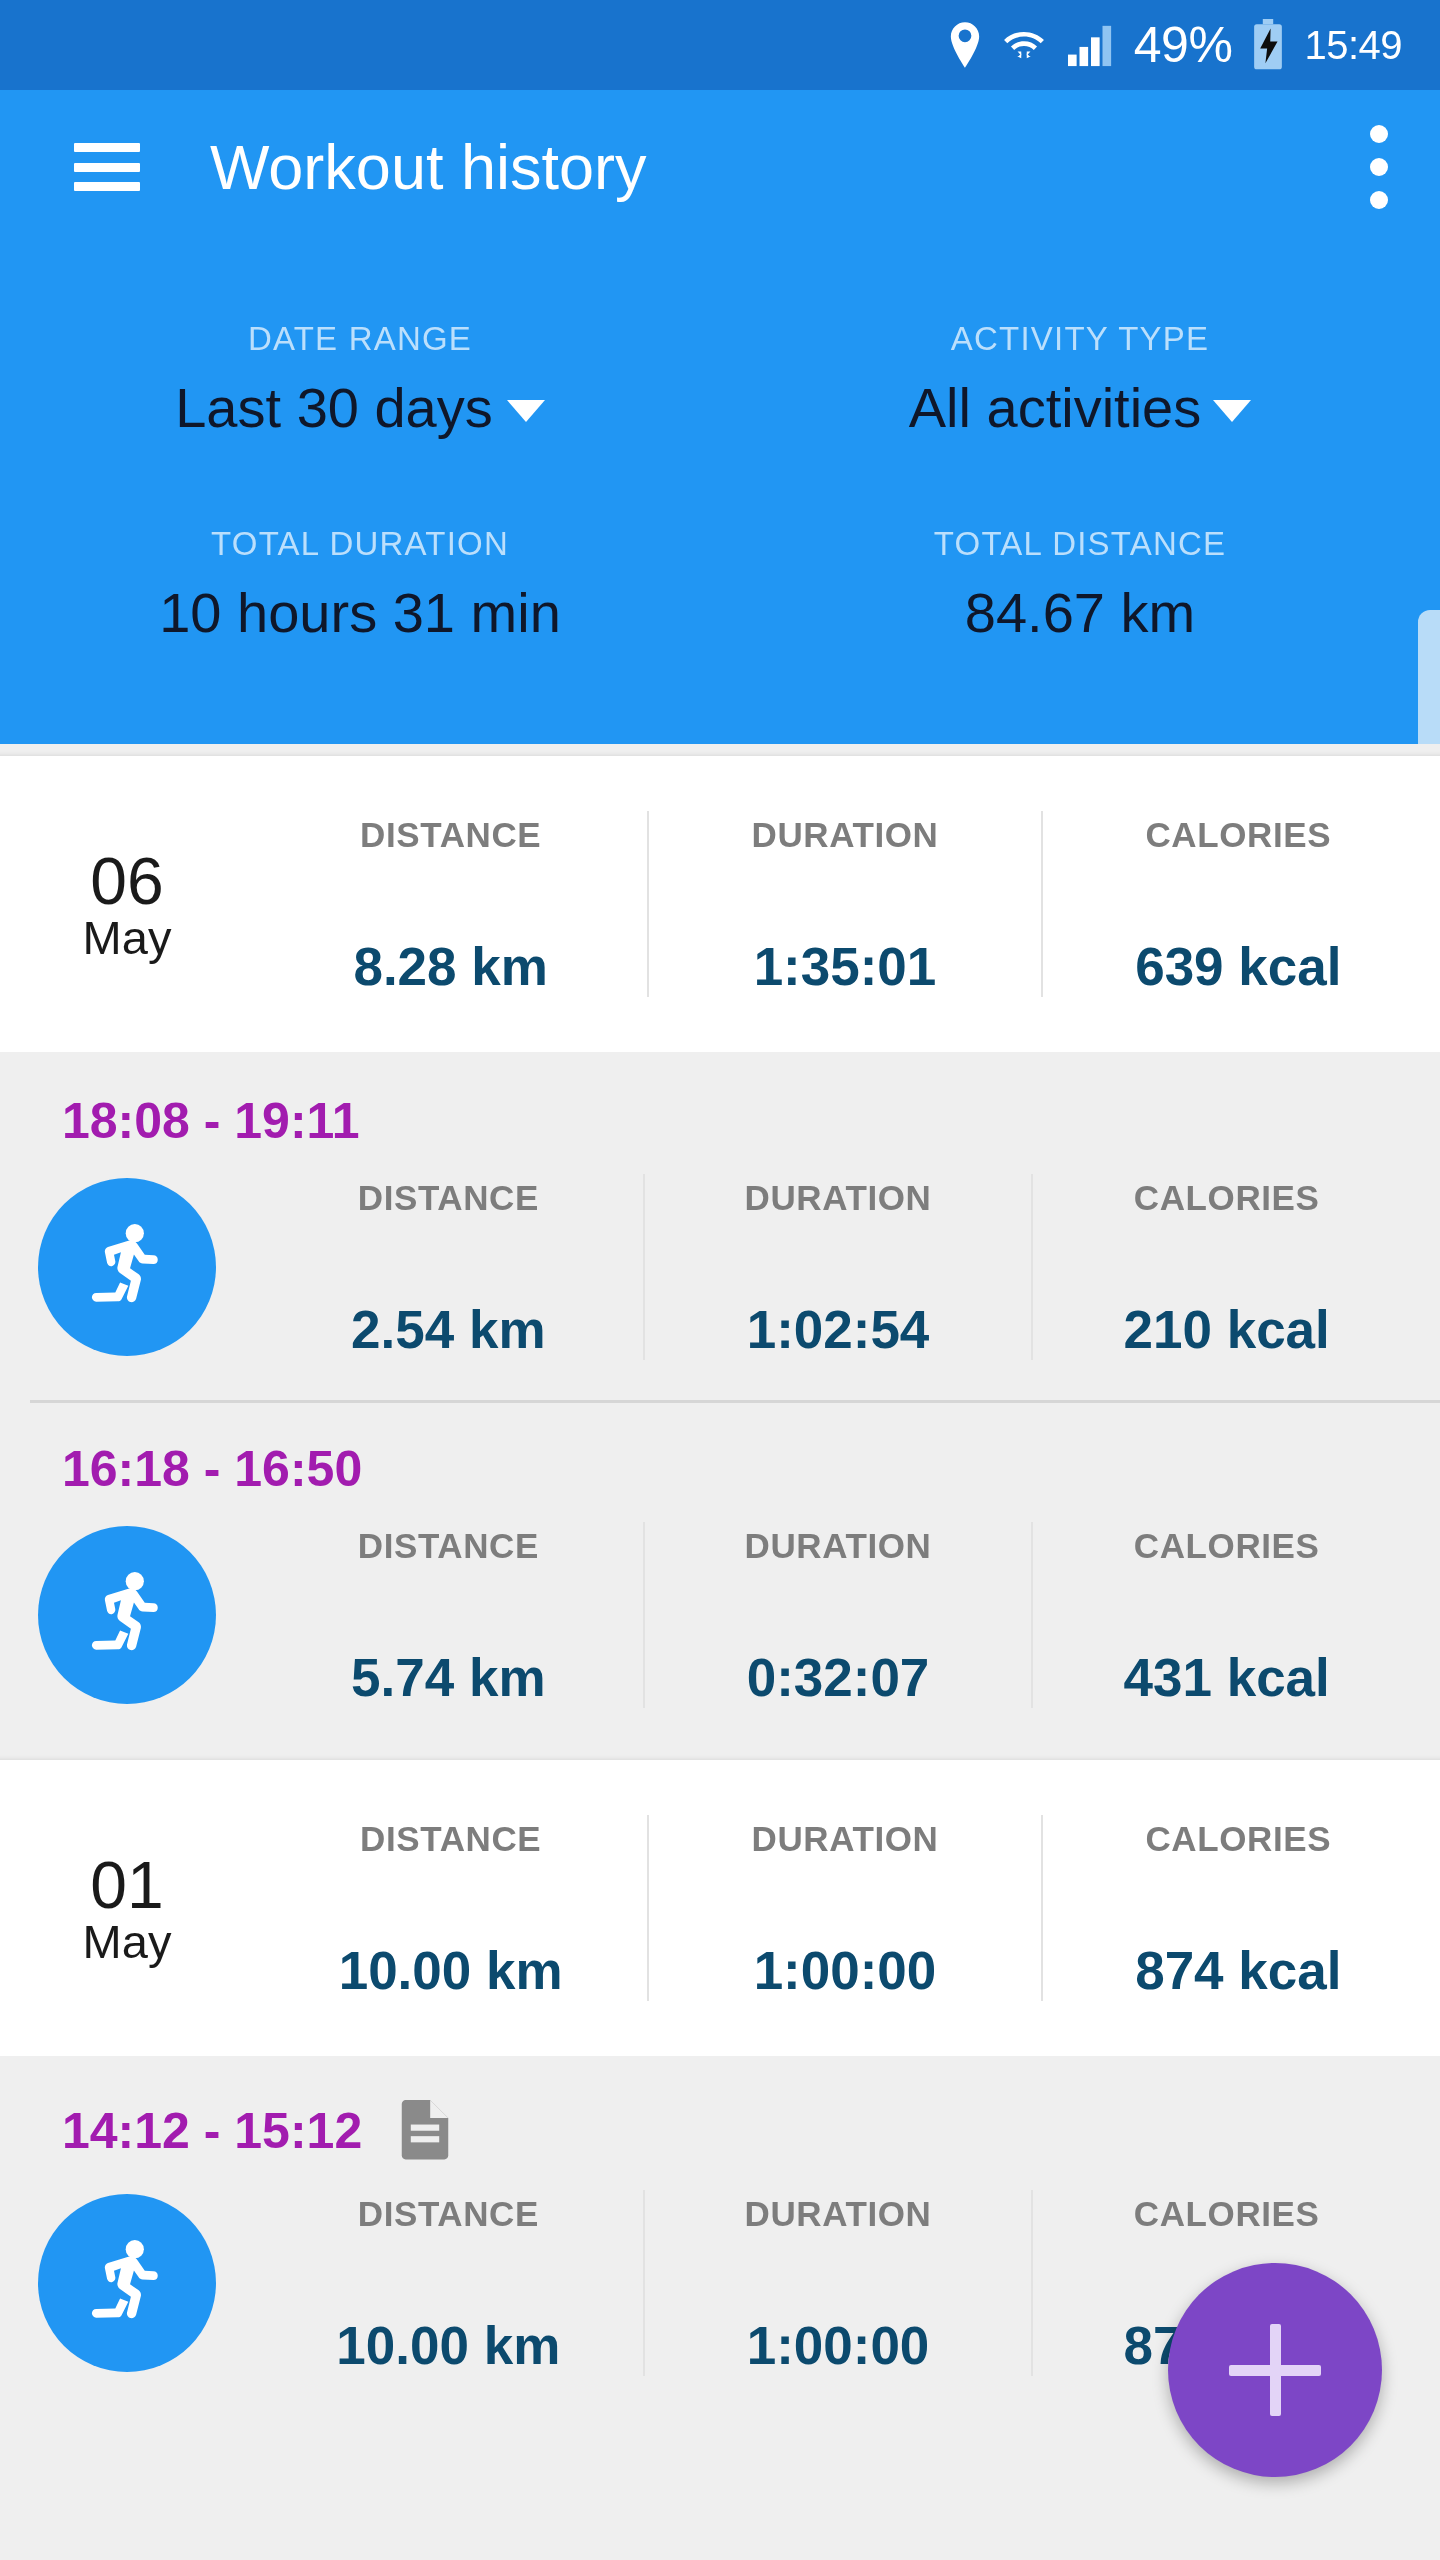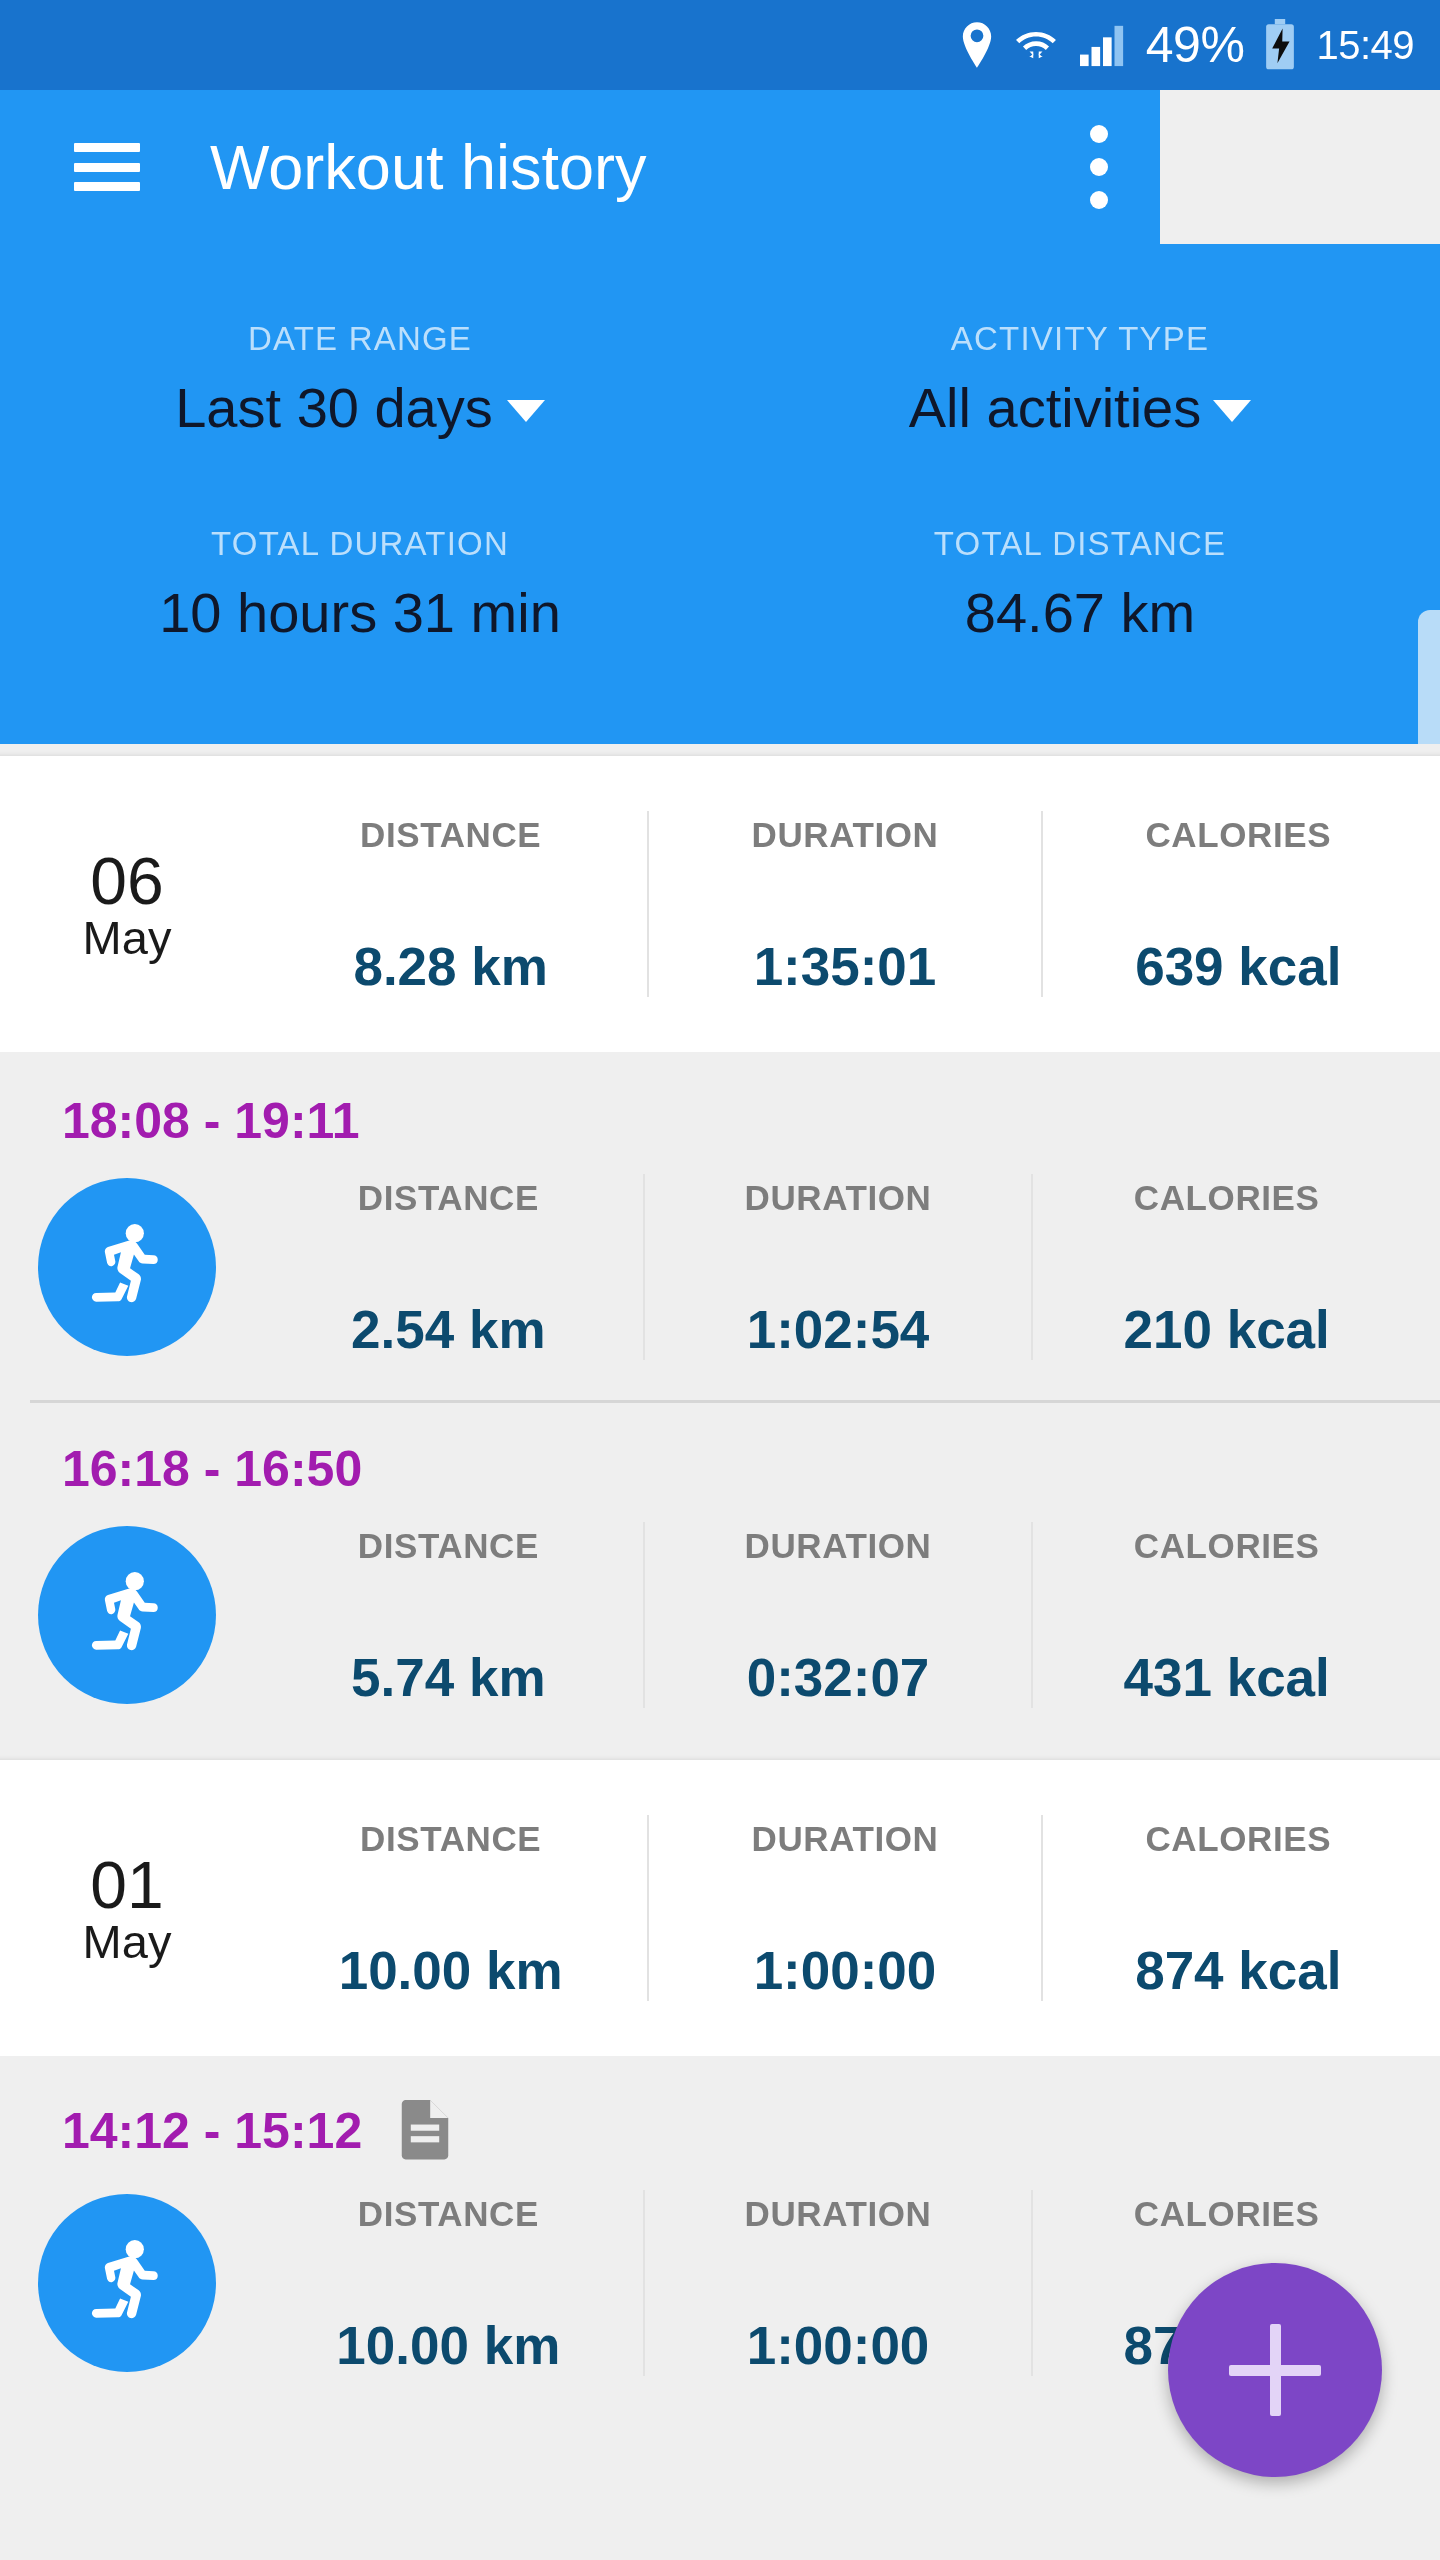--- a/index.html
+++ b/index.html
@@ -20,38 +20,38 @@
 
   
   .status-bar {
     position: absolute;
     top: 0; left: 0;
     width: 1440px; height: 90px;
     background: #1873cd;
     display: flex;
     align-items: center;
     justify-content: flex-end;
-    padding-right: 26px;
+    padding-right: 38px;
     gap: 18px;
   }
   .sb-icon { display: flex; align-items: center; justify-content: center; }
   .sb-text {
     color: #ffffff;
     font-size: 50px;
     font-weight: 400;
     letter-spacing: -0.5px;
     line-height: 1;
   }
   .sb-clock { font-size: 40px; }
 
   
   .app-bar {
     position: absolute;
     top: 90px; left: 0;
-    width: 1160px; height: 154px;
+    width: 1440px; height: 154px;
     background: #2196f3;
     display: flex;
     align-items: center;
   }
   .hamburger {
     width: 66px; height: 48px;
     margin-left: 74px;
     display: flex; flex-direction: column; justify-content: space-between;
   }
   .hamburger span {

